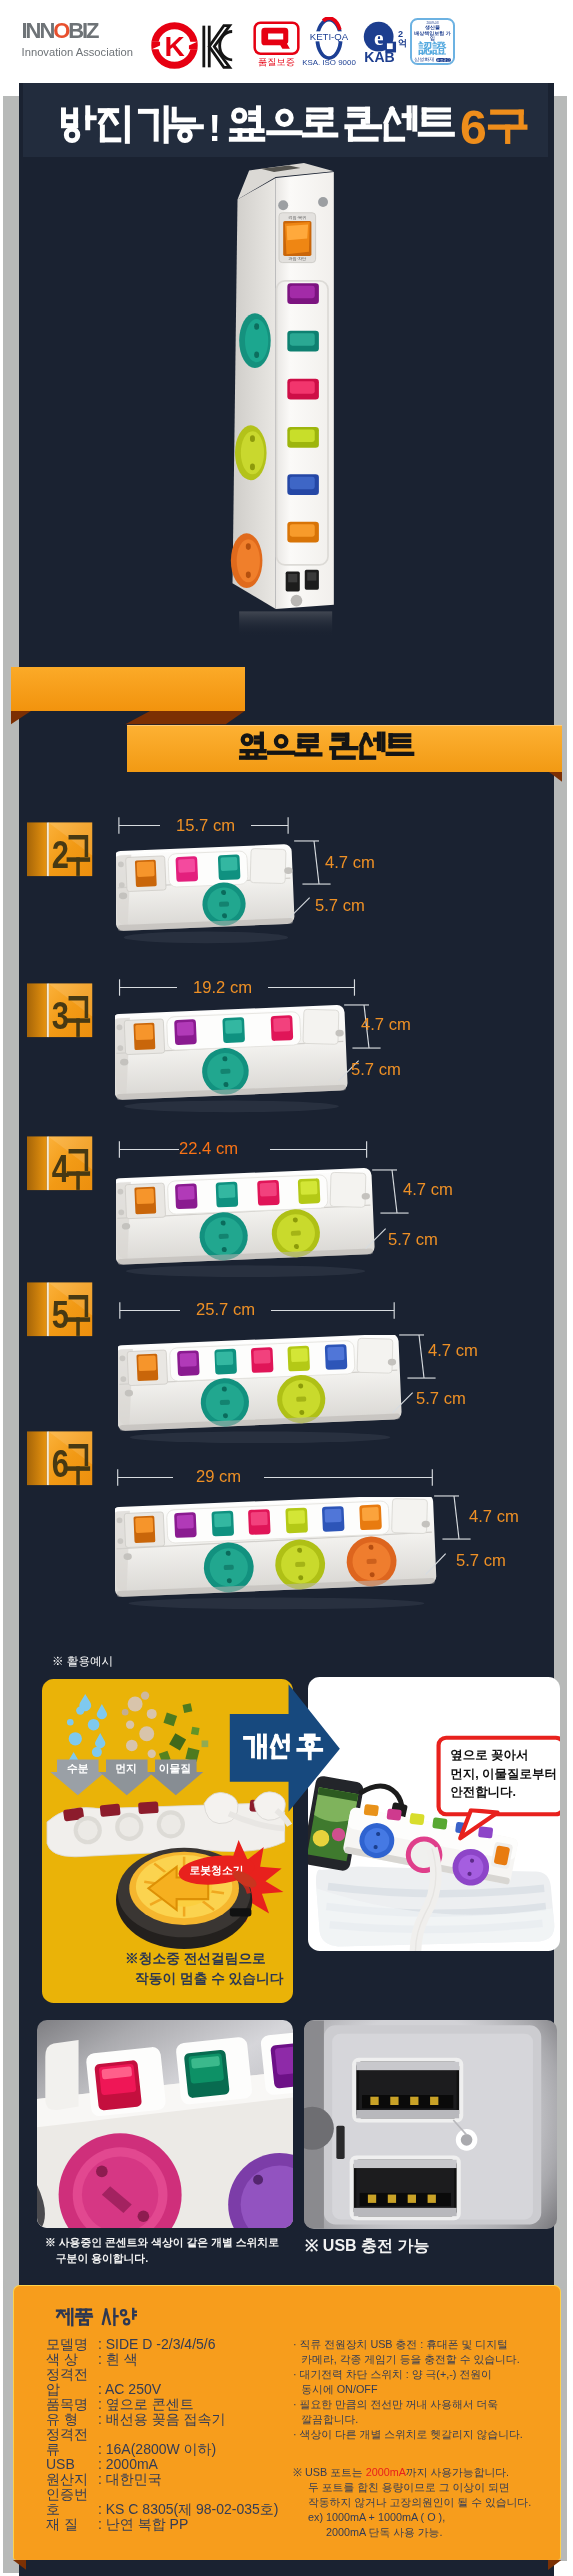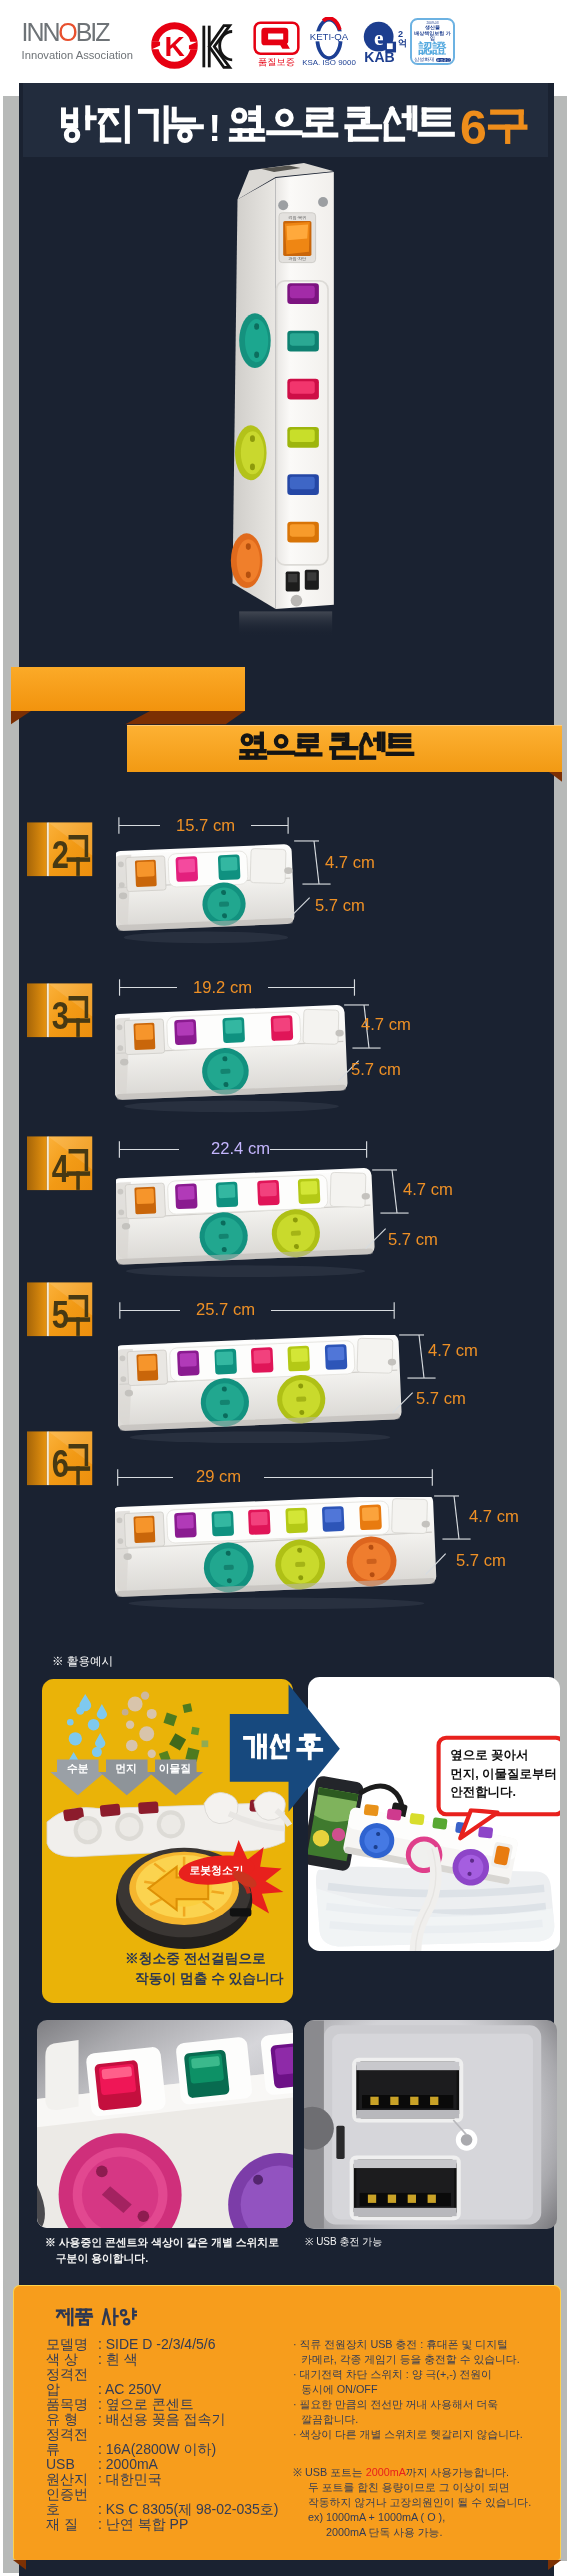--- a/index.html
+++ b/index.html
@@ -146,21 +146,21 @@
       </g>
     </defs>
   </svg>
 <div class="abs" style="left:3.3px;top:96px;width:16px;height:2477px;background:#b7b9b8"></div>
 
 <div class="abs" style="left:554px;top:96px;width:13.3px;height:2465px;background:#b7b9b8"></div>
 
 <div class="abs" style="left:19px;top:83px;width:535px;height:2493px;background:#1a2231"></div>
 
 <div class="abs" style="left:21.6px;top:18.3px;width:125px;height:50px;color:#6e7377">
-    <div style="font-size:25px;letter-spacing:-2.1px;font-weight:400">INN<span style="color:#e8502e">O</span>BIZ</div>
+    <div style="font-size:22px;letter-spacing:-2.1px;font-weight:700">INN<span style="color:#e8502e">O</span>BIZ</div>
     <div style="font-size:11.2px;margin-top:2px">Innovation Association</div>
   </div>
 
 <svg class="abs" style="left:151px;top:21.6px" width="47" height="47" viewBox="0 0 57 57">
 <circle cx="28.5" cy="28.5" r="24" fill="none" stroke="#e60012" stroke-width="8.5"></circle>
 <rect x="1" y="24" width="10" height="9" fill="#fff"></rect>
 <rect x="46" y="24" width="10" height="9" fill="#fff"></rect>
 <path d="M1 24 L11 24 L11 28.5 L1 33 Z" fill="#e60012"></path>
 <path d="M46 28.5 L56 24 L56 33 L46 33 Z" fill="#e60012"></path>
 <text x="28.5" y="41" font-size="34" font-weight="bold" fill="#e60012" text-anchor="middle" font-family="Liberation Sans">K</text>
@@ -533,21 +533,21 @@
     </g>
 </svg>
 
 <svg class="abs" style="left:113px;top:1138px" width="260" height="23" viewBox="0 0 313 28">
 <g stroke="#d7dbdf" stroke-width="1.4">
 <line x1="6" y1="14" x2="307" y2="14"></line>
       <line x1="6" y1="4" x2="6" y2="24"></line>
       <line x1="307" y1="4" x2="307" y2="24"></line>
 </g>
   </svg>
-<div class="abs" style="left:179px;top:1139px;width:91px;text-align:right;background:#1a2231;color:#c4b5fd;font-size:16.6px">22.4 cm</div>
+<div class="abs" style="left:179px;top:1139px;width:91px;text-align:left;background:#1a2231;color:#f97316;font-size:16.6px">22.4 cm</div>
 
 <svg class="abs" style="left:116px;top:1168px" width="284" height="120" viewBox="0 -12 342 144">
     <g transform="rotate(-2.4 10 104)">
       <rect x="0" y="0" width="312" height="104" rx="9" fill="url(#stripBody)"></rect>
       <path d="M2 12 Q2 3 12 3 L302 3" stroke="#ffffff" stroke-width="2" fill="none" opacity="0.8"></path>
       <path d="M0 14 Q0 5 10 5 L22 5 L14 98 Q2 96 2 88 Z" fill="#d8d6d2" opacity="0.7"></path>
       <line x1="4" y1="48" x2="309" y2="45" stroke="#d2d0cc" stroke-width="1.5"></line>
       <rect x="15" y="8" width="47" height="41" rx="3" fill="#e9e7e3" stroke="#cfcdc9" stroke-width="1"></rect>
       <rect x="26" y="12" width="25" height="32" rx="2" fill="#c9660a"></rect>
       <rect x="28" y="14" width="21" height="18" rx="2" fill="#f6952b"></rect>
@@ -1043,21 +1043,21 @@
         <rect x="152" y="92" width="10" height="10" fill="#c9a227"></rect>
 </g>
 
 <circle cx="196" cy="144" r="13" fill="#ffffff"></circle>
       <circle cx="196" cy="144" r="7" fill="#aaaaae"></circle>
 <path d="M180 120 L196 138" stroke="#b8b8bc" stroke-width="2"></path>
 </svg></div>
 
 <div class="abs" style="left:45px;top:2234px;color:#f2f2f2;font-size:10.8px;font-weight:bold;line-height:16px">※ 사용중인 콘센트와 색상이 같은 개별 스위치로<br><span style="margin-left:10.8px">구분이 용이합니다.</span></div>
 
-<div class="abs" style="left:305px;top:2234px;color:#f2f2f2;font-size:10px;font-weight:normal">※ USB 충전 가능</div>
+<div class="abs" style="left:305px;top:2234px;color:#f2f2f2;font-size:16px;font-weight:bold">※ USB 충전 가능</div>
 
 <div class="abs" style="left:12.5px;top:2285px;width:548px;height:275px;background:#f79d1c;border:1.7px solid #ffd14a;border-bottom:none;border-radius:6.6px 6.6px 3.3px 3.3px;box-sizing:border-box"></div>
 
 <svg class="abs" style="left:12.5px;top:2560px" width="13.3" height="10.8" viewBox="0 0 16 13">
     <path d="M0 0 L16 0 L16 12 Z" fill="#7c3104"></path>
   </svg>
 
 <svg class="abs" style="left:548px;top:2560px" width="13.3" height="10.8" viewBox="0 0 16 13">
     <path d="M0 0 L16 0 L0 12 Z" fill="#7c3104"></path>
   </svg>

